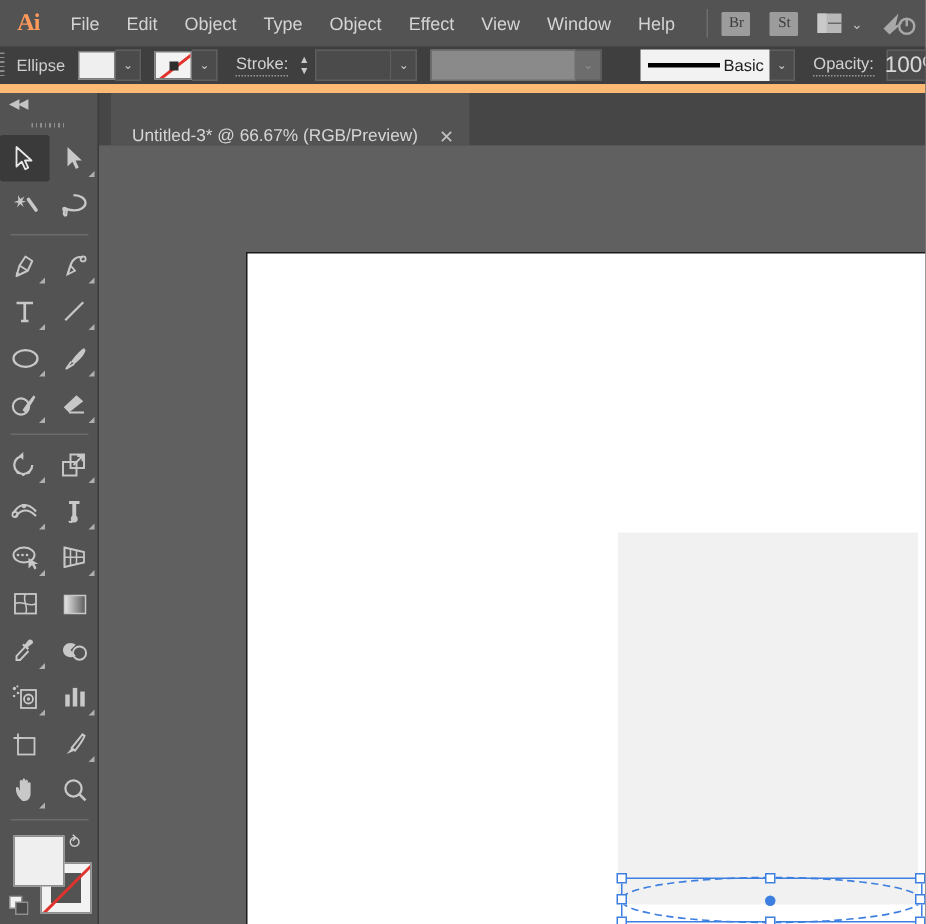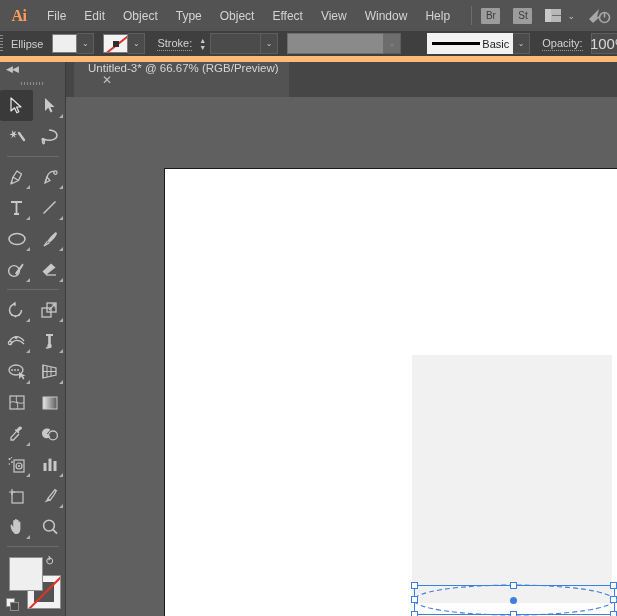--- a/index.html
+++ b/index.html
@@ -24,21 +24,21 @@
     color: #ff9a5b; font-size: 16px; font-weight: bold;
     letter-spacing: -0.5px; font-family: "Liberation Serif", serif;
   }
   .menu-item {
     height: 31px; padding: 0 9px;
     display: flex; align-items: center;
     color: #d4d4d4; font-size: 12px; white-space: nowrap;
   }
   #menubar-right {
     margin-left: auto; height: 31px;
-    display: flex; align-items: center; padding-right: 6px;
+    display: flex; align-items: center; padding-right: 6px; font-family: Liberation Serif, serif;
   }
   .mb-sep {
     width: 1px; height: 19px; background: #6d6d6d; margin: 0 9px 0 4px;
   }
   .sq-btn {
     width: 19px; height: 16px; background: #9c9c9c; color: #3b3b3b;
     font-size: 10px; display: flex; align-items: center; justify-content: center;
     margin-right: 13px; border-radius: 1px;
   }
   #ws-switch { display: flex; align-items: center; margin-right: 10px; }
@@ -133,21 +133,21 @@
   }
 
   
   #tabbar {
     position: absolute; left: 66px; top: 62px; width: 551px; height: 35px;
     background: #464646;
   }
   #doc-tab {
     position: absolute; left: 8px; top: 0; height: 35px;
     background: #535353;
-    display: flex; align-items: flex-start; padding: 0 10px 0 14px; flex-direction: column;
+    display: flex; align-items: flex-end; padding: 0 10px 0 14px;
   }
   #doc-title { color: #d6d6d6; font-size: 11.5px; }
   #doc-close {
     color: #bfbfbf; font-size: 12px; margin-left: 14px; line-height: 1;
   }
 
   
   #toolbar {
     position: absolute; left: 0; top: 62px; width: 66px; height: 554px;
     background: #535353;

